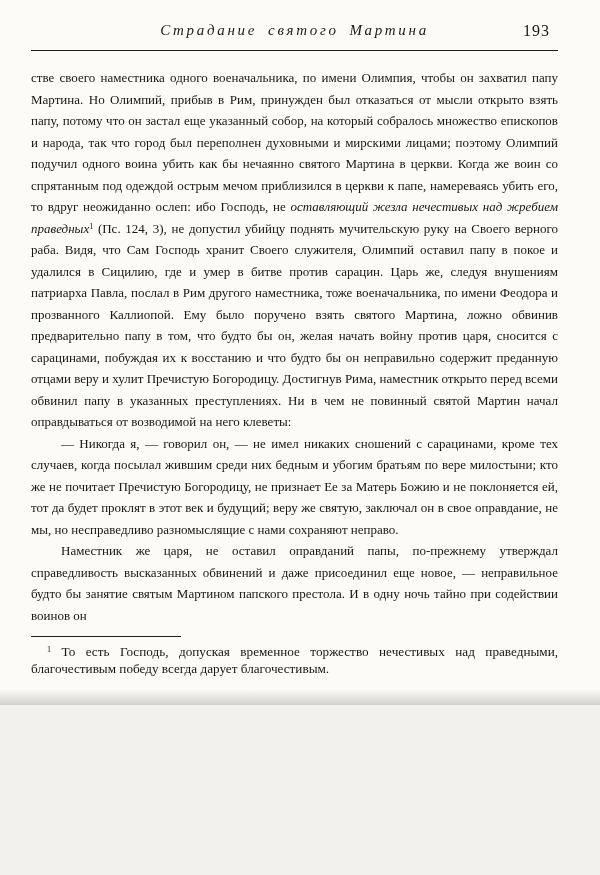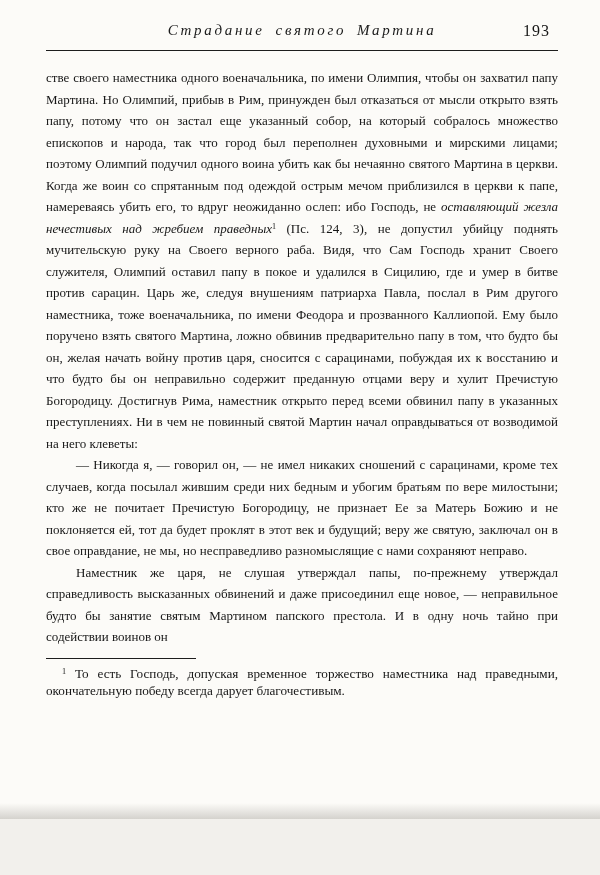--- a/index.html
+++ b/index.html
@@ -4,22 +4,22 @@
 <style>
   html, body { margin: 0; padding: 0; }
   body {
     width: 600px; height: 875px;
     background: #f2f0ec;
     font-family: "Liberation Serif", "DejaVu Serif", serif;
   }
   .page {
     box-sizing: border-box;
     position: relative;
-    width: 600px; height: 819px;
-    padding: 22px 42px 0 46px;
+    width: 600px; height: 705px;
+    padding: 22px 42px 0 31px;
     background: #fcfbf8;
     color: #161616;
     overflow: hidden;
   }
   .running-header { position: relative; height: 22px; }
   .running-title {
     text-align: center;
     font-style: italic;
     font-size: 15px;
     letter-spacing: 0.18em;
@@ -85,23 +85,23 @@
     <div class="page-number">193</div>
   </header>
 
   <div class="header-rule"></div>
 
   <main class="body-text">
     <p class="para no-indent"><span>стве своего наместника одного военачальника, по имени Олимпия, чтобы он захватил папу Мартина. Но Олимпий, прибыв в Рим, принужден был отказаться от мысли открыто взять папу, потому что он застал еще указанный собор, на который собралось множество епископов и народа, так что город был переполнен духовными и мирскими лицами; поэтому Олимпий подучил одного воина убить как бы нечаянно святого Мартина в церкви. Когда же воин со спрятанным под одеждой острым мечом приблизился в церкви к папе, намереваясь убить его, то вдруг неожиданно ослеп: ибо Господь, не </span><i class="quote">оставляющий жезла нечестивых над жребием праведных</i><sup class="fn-mark">1</sup><span> (Пс. 124, 3), </span><span>не допустил убийцу поднять мучительскую руку на Своего верного раба. Видя, что Сам Господь хранит Своего служителя, Олимпий оставил папу в покое и удалился в Сицилию, где и умер в битве против сарацин. Царь же, следуя внушениям патриарха Павла, послал в Рим другого наместника, тоже военачальника, по имени Феодора и прозванного Каллиопой. Ему было поручено взять святого Мартина, ложно обвинив предварительно папу в том, что будто бы он, желая начать войну против царя, сносится с сарацинами, побуждая их к восстанию и что будто бы он неправильно содержит преданную отцами веру и хулит Пречистую Богородицу. Достигнув Рима, наместник открыто перед всеми обвинил папу в указанных преступлениях. Ни в чем не повинный святой Мартин начал оправдываться от возводимой на него клеветы:</span></p>
 
     <p class="para">— Никогда я, — говорил он, — не имел никаких сношений с сарацинами, кроме тех случаев, когда посылал жившим среди них бедным и убогим братьям по вере милостыни; кто же не почитает Пречистую Богородицу, не признает Ее за Матерь Божию и не поклоняется ей, тот да будет проклят в этот век и будущий; веру же святую, заключал он в свое оправдание, не мы, но несправедливо разномыслящие с нами сохраняют неправо.</p>
 
-    <p class="para">Наместник же царя, не слушая утверждал папы, по-прежнему утверждал справедливость высказанных обвинений и даже присоединил еще новое, — неправильное будто бы занятие святым Мартином папского престола. И в одну ночь тайно при содействии воинов он</p>
+    <p class="para">Наместник же царя, не оставил оправданий папы, по-прежнему утверждал справедливость высказанных обвинений и даже присоединил еще новое, — неправильное будто бы занятие святым Мартином папского престола. И в одну ночь тайно при содействии воинов он</p>
   </main>
 
   <footer class="footnote-area">
     <div class="footnote-rule"></div>
-    <p class="footnote"><sup class="fn-mark">1</sup> <span>То есть Господь, допуская временное торжество наместника над праведными, окончательную победу всегда дарует благочестивым.</span></p>
+    <p class="footnote"><sup class="fn-mark">1</sup> <span>То есть Господь, допуская временное торжество нечестивых над праведными, благочестивым победу всегда дарует благочестивым.</span></p>
   </footer>
 
   <div class="scan-shadow"></div>
 
 </div>
 
 </body></html>

